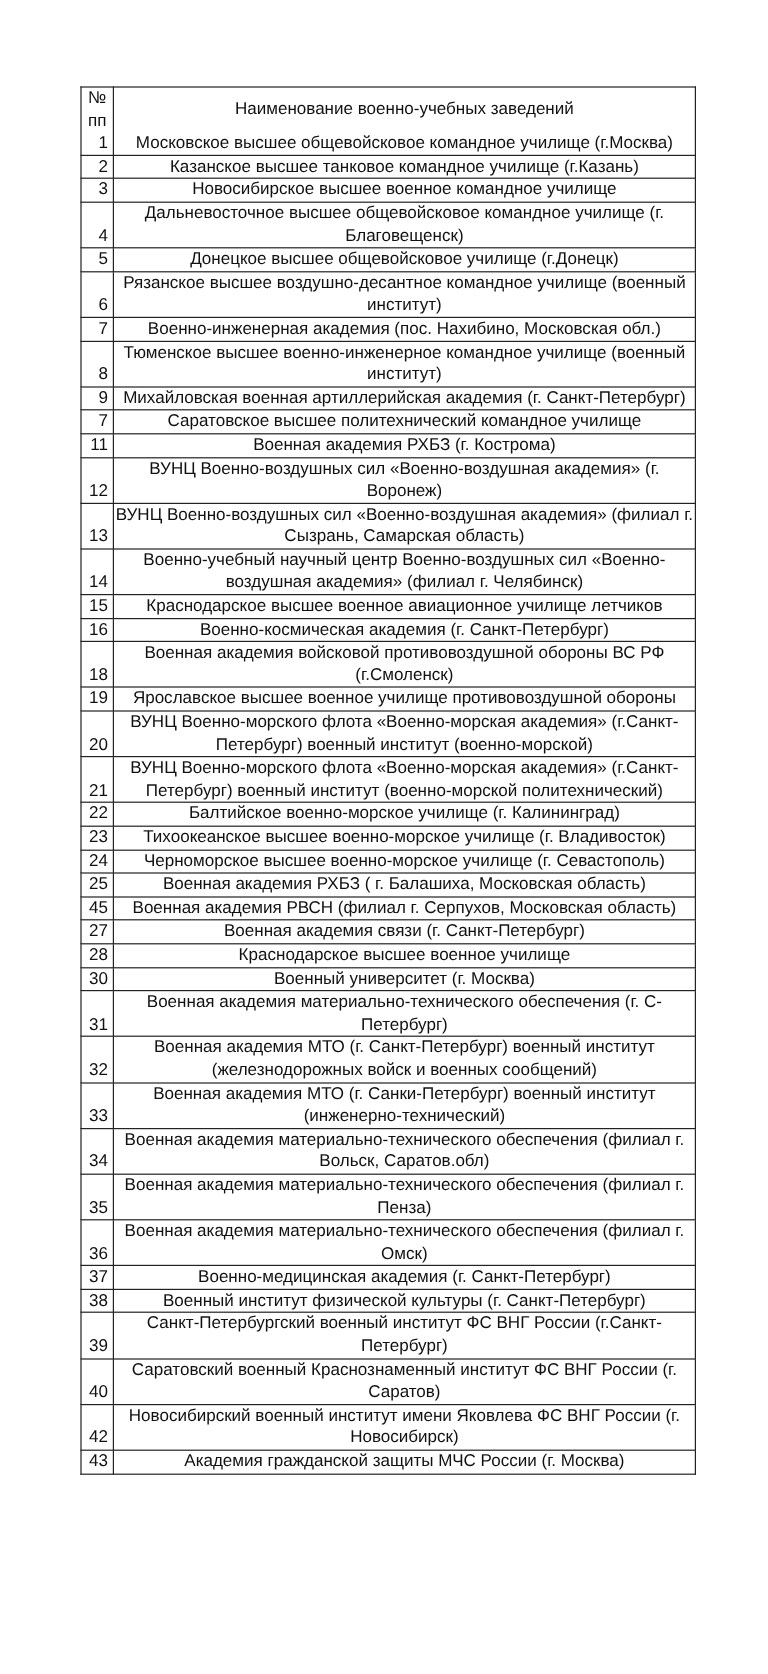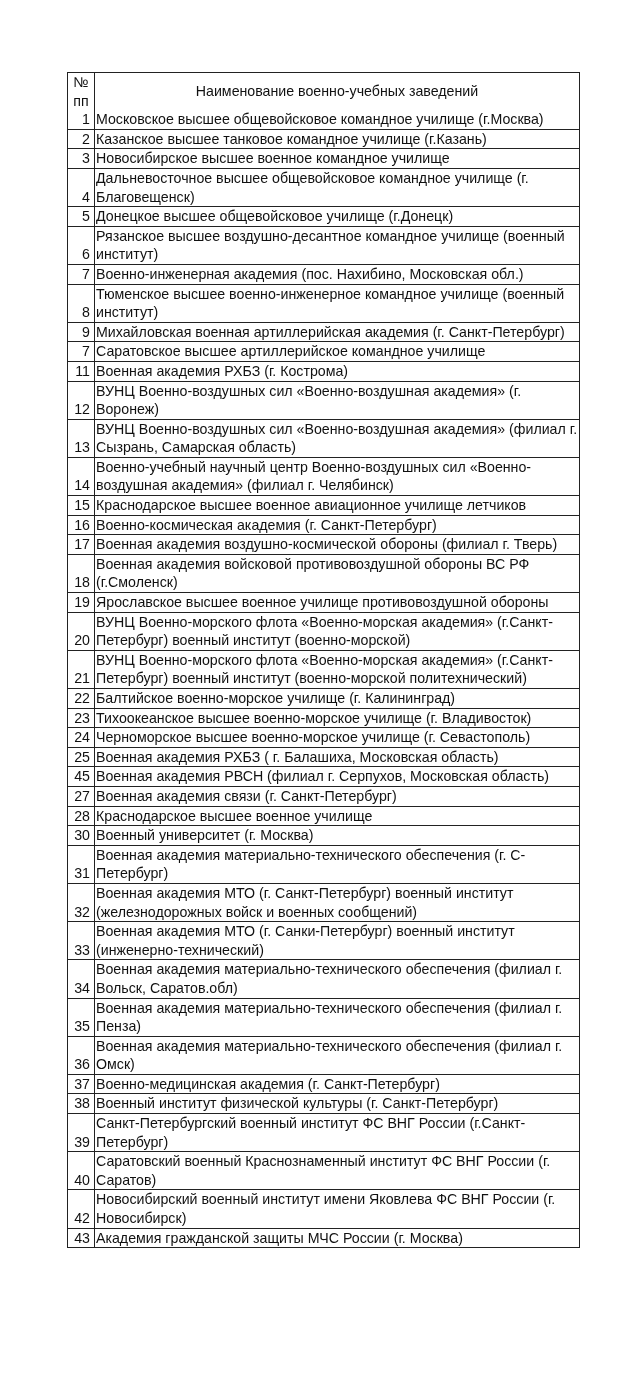--- a/index.html
+++ b/index.html
@@ -7,21 +7,21 @@
   .tbl {
     position: absolute; left: 67px; top: 72px; width: 513px;
     border-collapse: collapse;
     font-family: "Liberation Sans", sans-serif;
     font-size: 14.2px; line-height: 18.6px; color: #111;
     table-layout: fixed;
   }
   .tbl td { border: 1px solid #222; padding: 0; vertical-align: bottom; }
   .tbl col.c-num { width: 27px; }
   .tbl td.num { text-align: right; padding-right: 4px; white-space: nowrap; }
-  .tbl td.name { text-align: left; padding-left: 1px; padding-right: 1px; }
+  .tbl td.name { text-align: center; padding-left: 1px; padding-right: 1px; }
   .tbl tr.hdr td { border-bottom: none; vertical-align: middle; }
   .tbl tr.hdr td.num { text-align: center; padding-right: 0; line-height: 18.6px; }
   .tbl tr.hdr td.name { text-align: center; }
   .tbl tr.first td { border-top: none; }
 </style>
 </head>
 <body>
 
 <table class="tbl">
   <colgroup>
@@ -64,21 +64,21 @@
       <tr>
         <td class="num">8</td>
         <td class="name">Тюменское высшее военно-инженерное командное училище (военный институт)</td>
       </tr>
       <tr>
         <td class="num">9</td>
         <td class="name">Михайловская военная артиллерийская академия (г. Санкт-Петербург)</td>
       </tr>
       <tr>
         <td class="num">7</td>
-        <td class="name">Саратовское высшее артиллерийское командное училище</td>
+        <td class="name">Саратовское высшее политехнический командное училище</td>
       </tr>
       <tr>
         <td class="num">11</td>
         <td class="name">Военная академия РХБЗ (г. Кострома)</td>
       </tr>
       <tr>
         <td class="num">12</td>
         <td class="name">ВУНЦ Военно-воздушных сил «Военно-воздушная академия» (г. Воронеж)</td>
       </tr>
       <tr>
@@ -89,24 +89,20 @@
         <td class="num">14</td>
         <td class="name">Военно-учебный научный центр Военно-воздушных сил «Военно-воздушная академия» (филиал г. Челябинск)</td>
       </tr>
       <tr>
         <td class="num">15</td>
         <td class="name">Краснодарское высшее военное авиационное училище летчиков</td>
       </tr>
       <tr>
         <td class="num">16</td>
         <td class="name">Военно-космическая академия (г. Санкт-Петербург)</td>
-      </tr>
-      <tr>
-        <td class="num">17</td>
-        <td class="name">Военная академия воздушно-космической обороны (филиал г. Тверь)</td>
       </tr>
       <tr>
         <td class="num">18</td>
         <td class="name">Военная академия войсковой противовоздушной обороны ВС РФ (г.Смоленск)</td>
       </tr>
       <tr>
         <td class="num">19</td>
         <td class="name">Ярославское высшее военное училище противовоздушной обороны</td>
       </tr>
       <tr>

